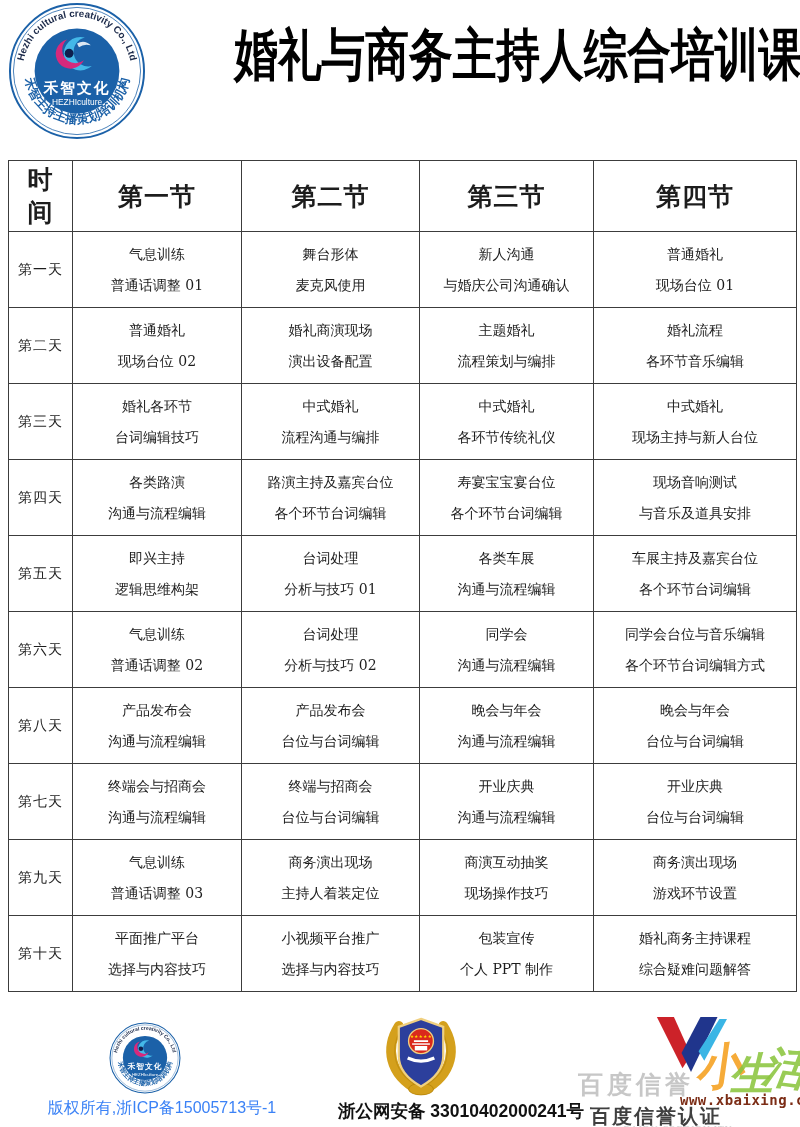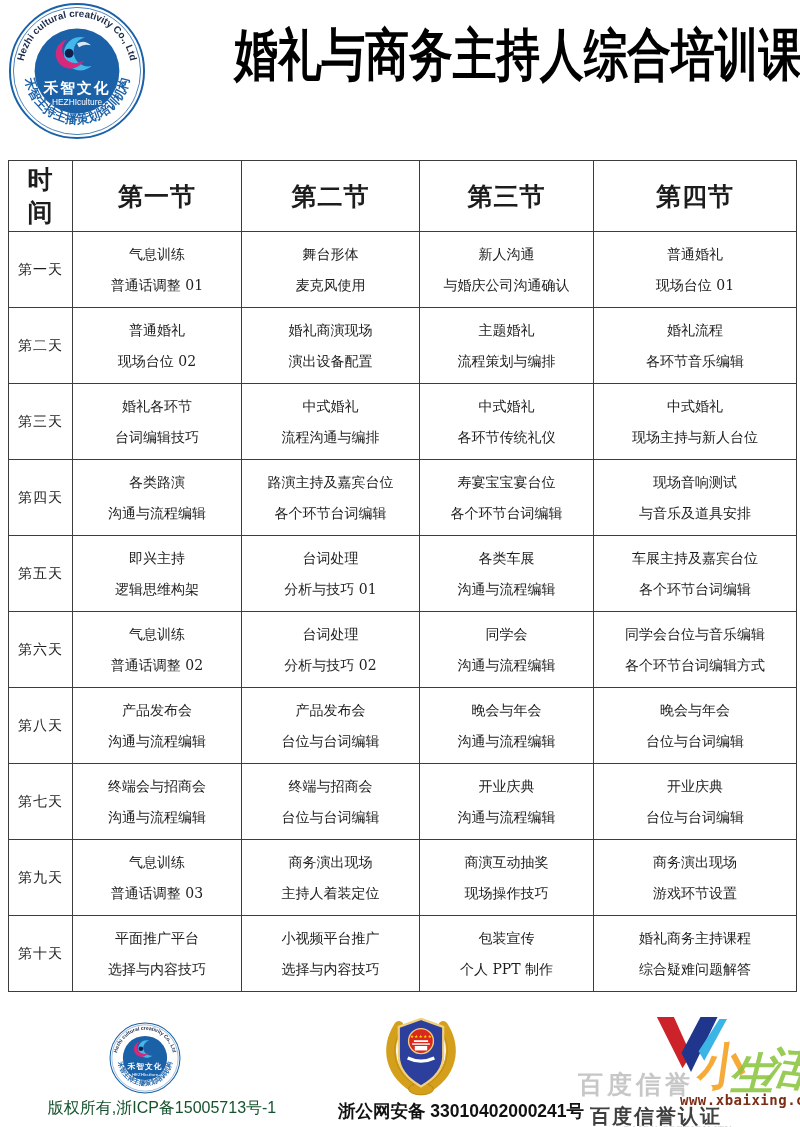--- a/index.html
+++ b/index.html
@@ -37,21 +37,21 @@
   }
   table.schedule th { height:58px; font-size:25px; font-weight:600; letter-spacing:1px; }
   table.schedule td { height:76px; font-size:14px; }
   td.day-cell { font-size:20px; letter-spacing:1px; }
   td .cell-line { line-height:31px; white-space:nowrap; }
 
   
   .logo-small { position:absolute; left:109px; top:1022px; width:72px; height:72px; }
   .copyright {
     position:absolute; left:12px; top:1098px; width:300px; text-align:center;
-    font-size:16px; color:#14532d; font-family:"Liberation Sans","DejaVu Sans",sans-serif;
+    font-size:16px; color:#3b82f6; font-family:"Liberation Sans","DejaVu Sans",sans-serif;
   }
   .police-badge { position:absolute; left:381px; top:1010px; width:80px; height:88px; }
   .police-record {
     position:absolute; left:311px; top:1099px; width:300px; text-align:center;
     font-size:17.5px; font-weight:bold; color:#111;
     font-family:"Liberation Sans","DejaVu Sans",sans-serif;
   }
   .baidu-v { position:absolute; left:655px; top:1017px; width:72px; height:57px; }
   .baidu-cn {
     position:absolute; left:578px; top:1068px; width:200px; text-align:left;

